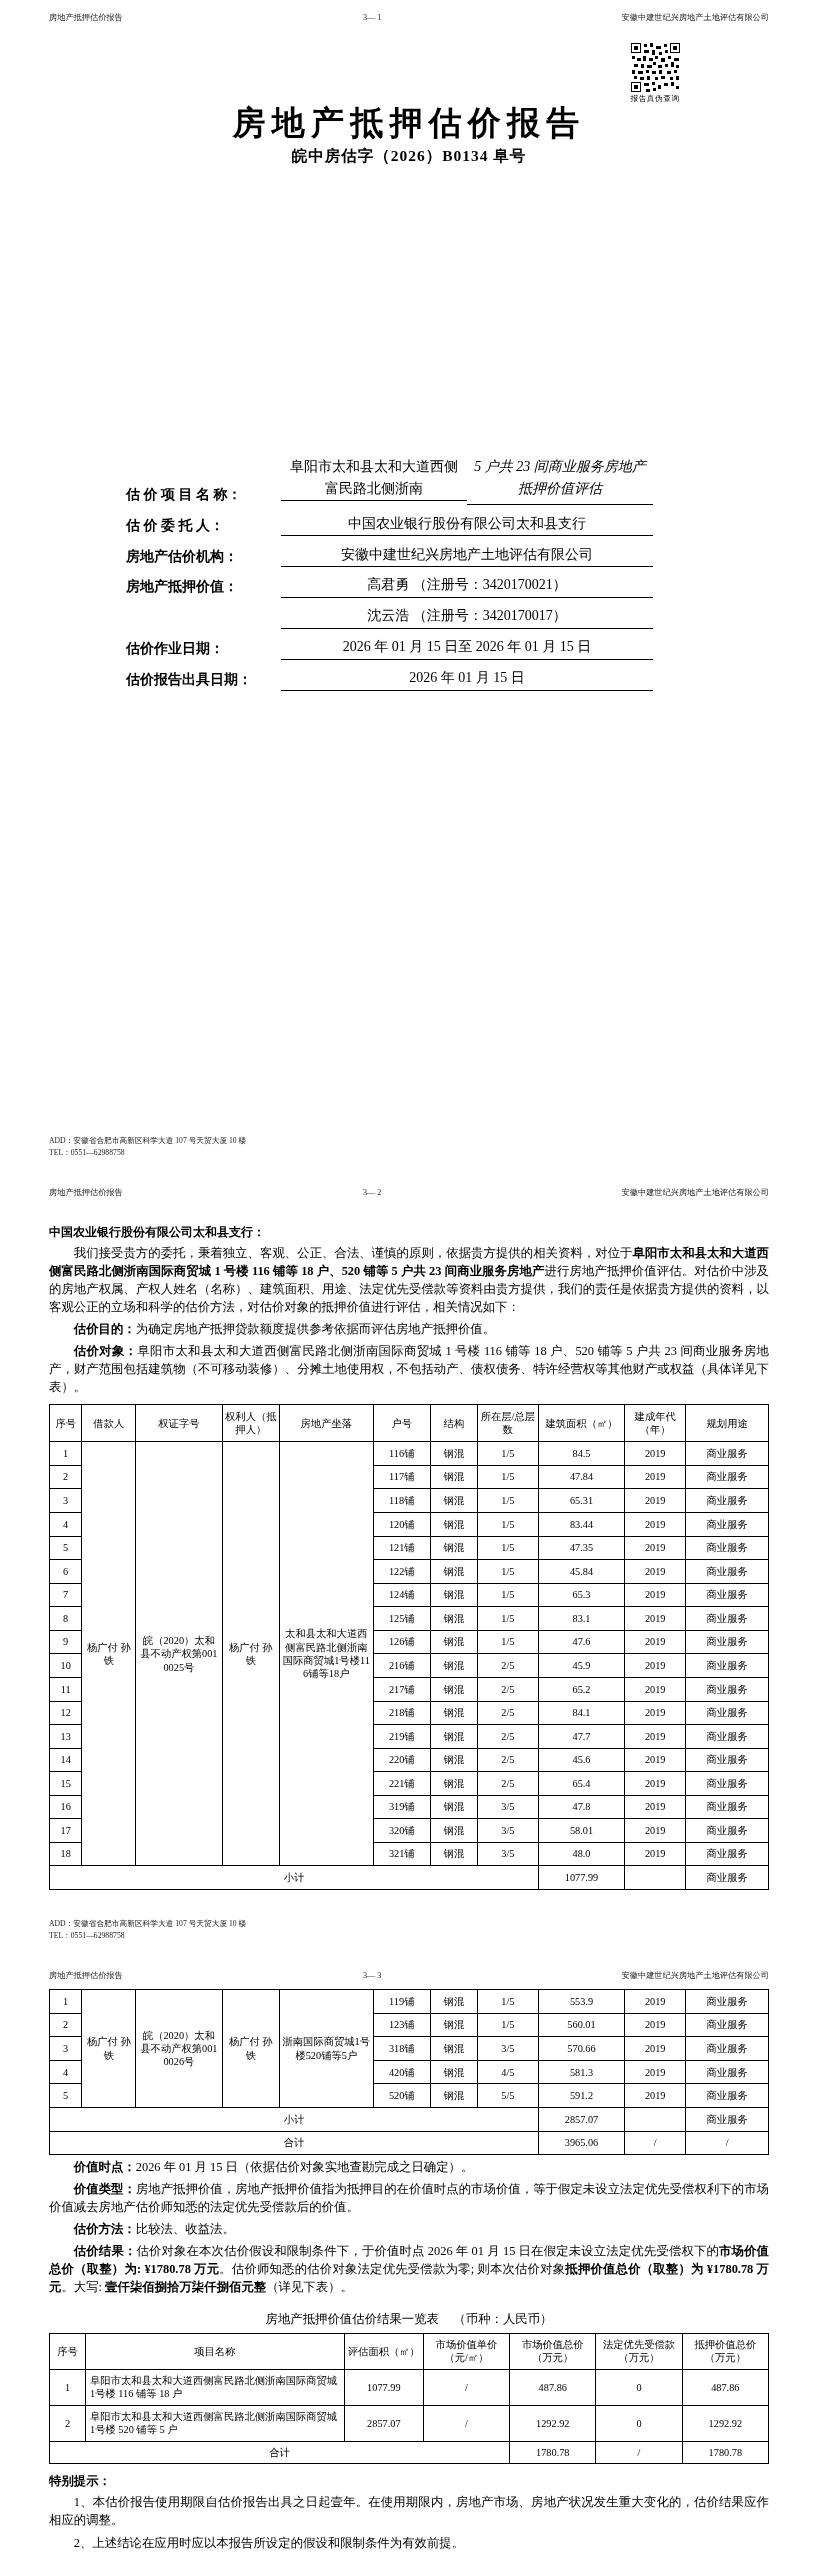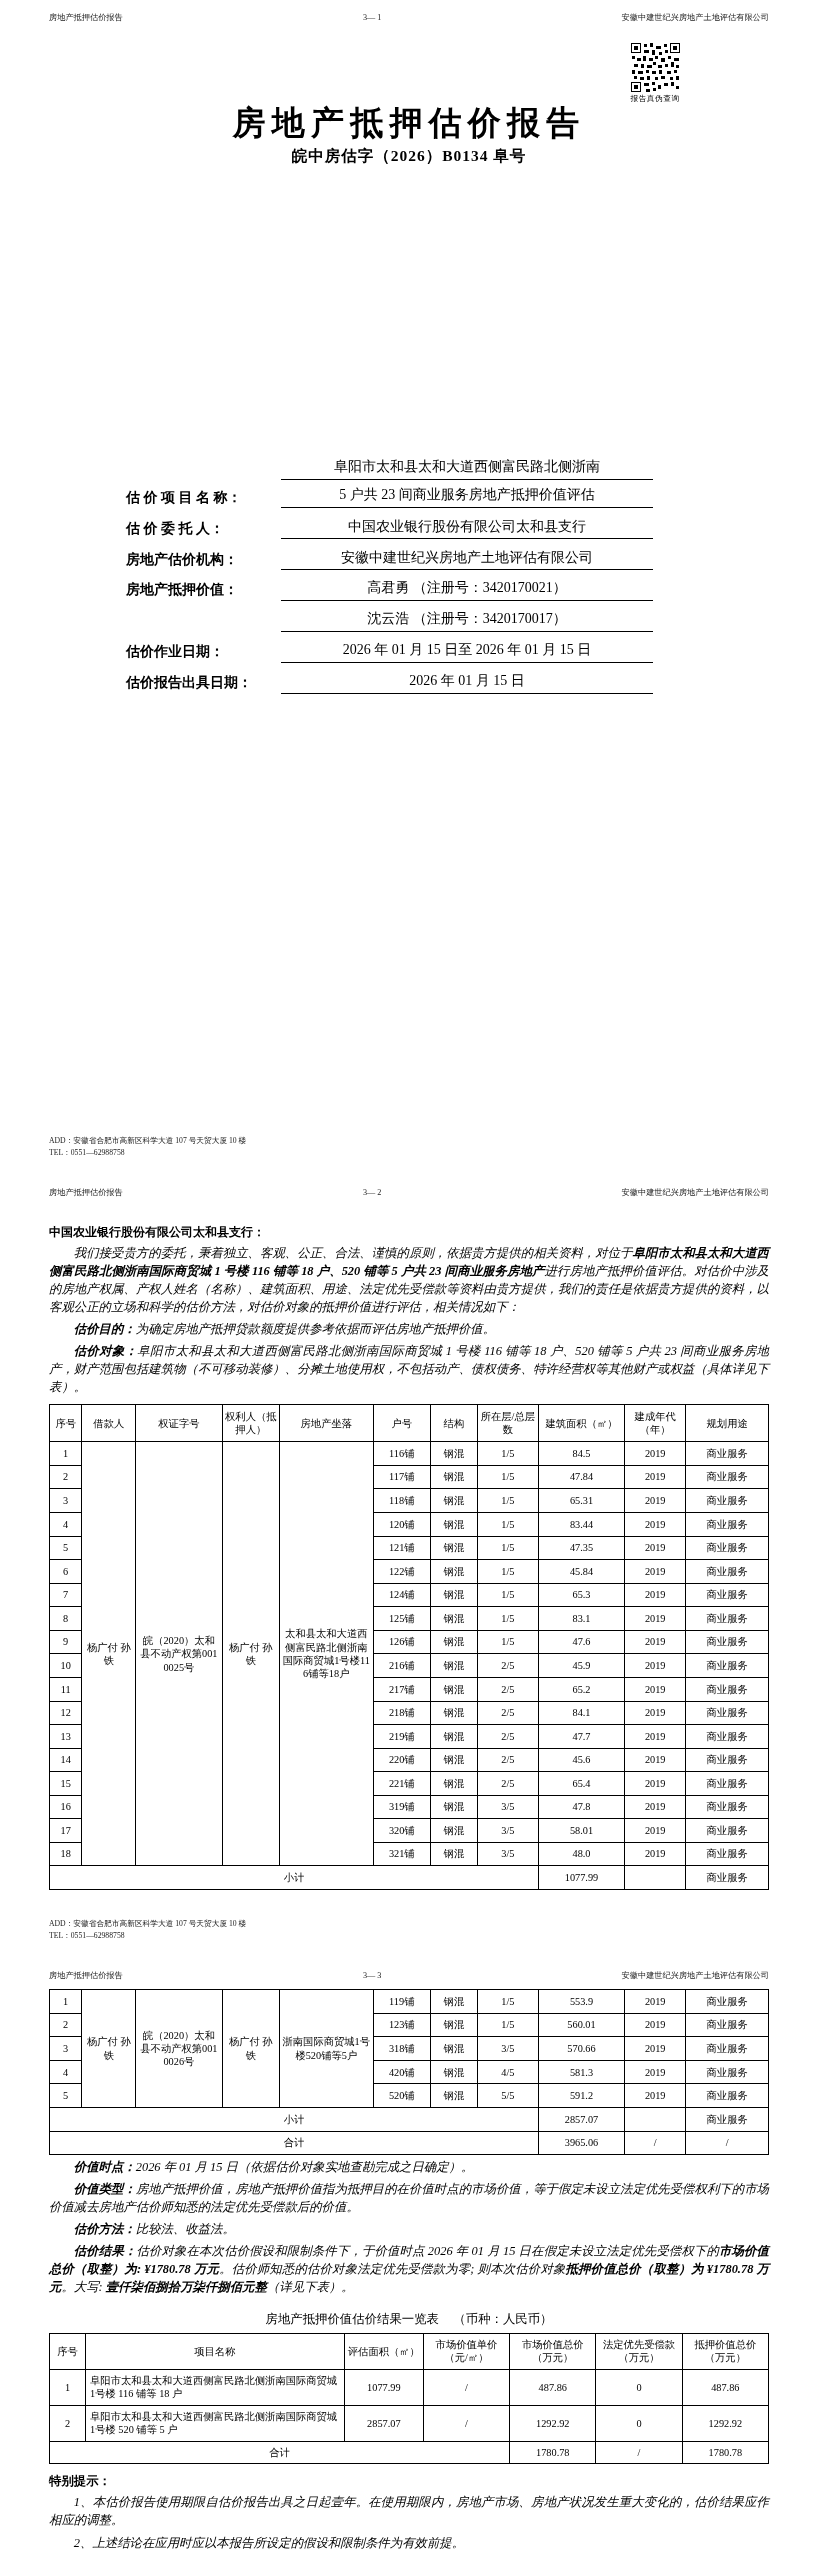--- a/index.html
+++ b/index.html
@@ -16,27 +16,27 @@
   .qr-block { position:absolute; top:43px; right:137px; width:52px; text-align:center; }
   .qr-block svg { display:block; width:49px; height:49px; margin:0 auto; }
   .qr-caption { font-size:7.7px; margin-top:2.1px; letter-spacing:0.5px; }
   .main-title { text-align:center; font-size:33px; font-weight:700; letter-spacing:6.2px; margin-top:77px; }
   .doc-number { text-align:center; font-size:15.5px; font-weight:700; letter-spacing:1px; }
   .cover-fields { margin:289px 116px 0 77px; }
   .field-row { display:flex; align-items:flex-end; font-size:14px; line-height:1.55; margin-bottom:7.2px; }
   .field-label { font-weight:700; white-space:pre; width:155px; flex:none; }
   .field-spacer { width:155px; flex:none; }
   .field-value { flex:1; border-bottom:0.5px solid #000; text-align:center; padding:0 4.1px 1px; }
-  .field-multi { flex:1; display:flex; flex-direction:column; }
+  .field-multi { flex:1; display:flex; flex-direction:row; }
   .field-multi .field-value { margin-bottom:4.1px; }
-  .field-multi .field-value:last-child { margin-bottom:1px; }
+  .field-multi .field-value:last-child { margin-bottom:1px;font-style:italic; }
   
   .letter-title { text-align:center; font-size:17px; font-weight:700; letter-spacing:3.1px; margin-top:12.4px; }
   .salutation { font-size:12px; font-weight:700; margin-top:24px; line-height:1.5; }
-  .para { font-size:12.4px; line-height:1.45; text-align:justify; text-indent:2em; margin-top:4.1px;font-style:italic; }
+  .para { font-size:12.4px; line-height:1.45; text-align:justify; text-indent:2em; margin-top:4.1px; }
   .para b { font-weight:700; }
   .special-label { font-size:12.4px; margin-top:9px; }
   
   .prop-table { width:100%; border-collapse:collapse; table-layout:fixed; margin-top:7.2px; font-size:10.3px; }
   .prop-table th, .prop-table td { border:0.5px solid #000; text-align:center; vertical-align:middle; padding:4.6px 1.5px; line-height:1.3; word-break:break-all; font-weight:400; }
   .result-table { width:100%; border-collapse:collapse; table-layout:fixed; margin-top:5.2px; font-size:10.3px; }
   .result-table th, .result-table td { border:0.5px solid #000; text-align:center; vertical-align:middle; padding:4.1px 2.1px; line-height:1.3; word-break:break-all; font-weight:400; }
   .result-table td.name-cell { text-align:left; padding-left:4.1px; }
   .rt-title { text-align:center; font-size:12.4px; margin-top:13.4px; }
   .rt-title .rt-cur { margin-left:14.4px; }

